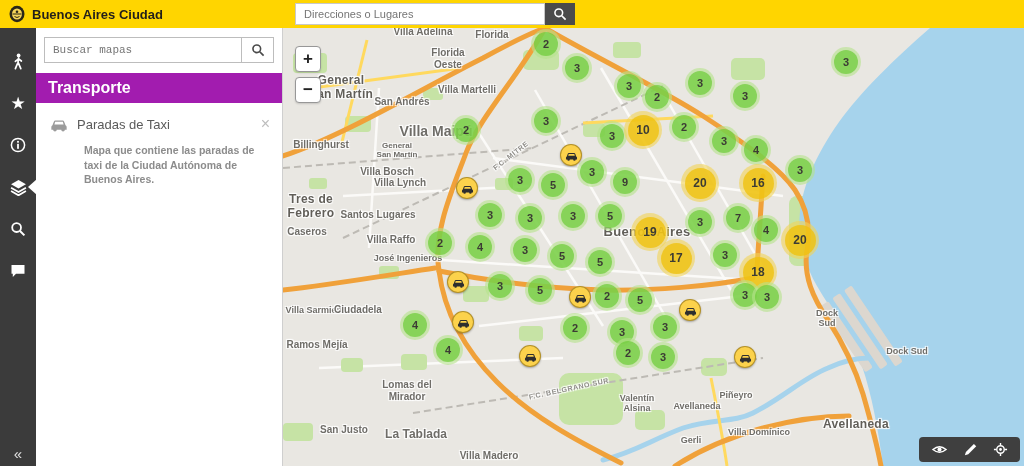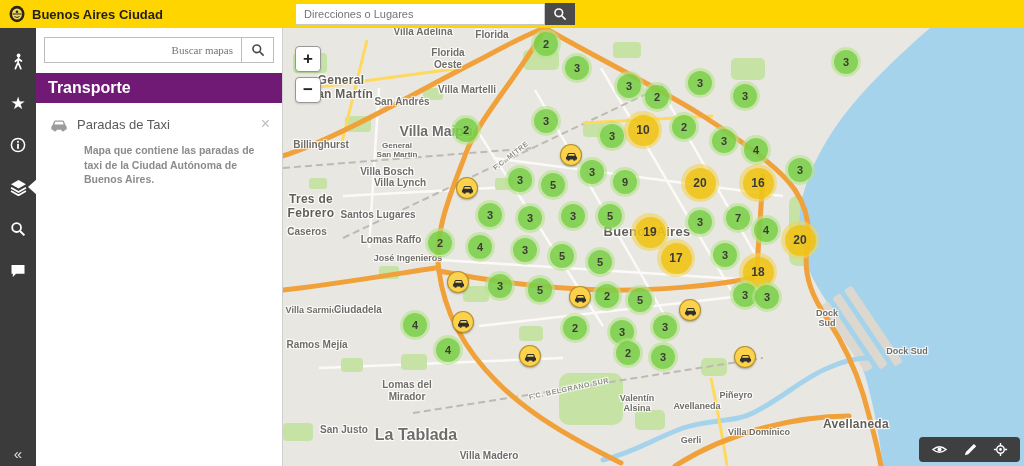--- a/index.html
+++ b/index.html
@@ -24,24 +24,24 @@
           background:none;border:none;cursor:pointer;padding:0;}
   .star-glyph{color:#fff;font-size:17px;line-height:1;}
   .collapse-btn{position:absolute;bottom:4px;left:0;width:36px;text-align:center;color:#e0e0e0;
           font-size:15px;cursor:pointer;}
 
   
   .panel{position:absolute;left:36px;top:28px;bottom:0;width:247px;background:#fff;z-index:4;
           box-sizing:border-box;border-right:1px solid #cfcfcf;}
   .panel-search{display:flex;margin:9px 8px 10px 8px;height:26px;}
   .panel-search input{flex:1;border:1px solid #bdbdbd;padding:0 8px;font-size:11px;color:#444;
-          outline:none;font-family:Liberation Serif, serif;box-sizing:border-box;text-align:right;}
+          outline:none;font-family:Liberation Mono, monospace;box-sizing:border-box;}
   .panel-search button{width:32px;background:#fff;border:1px solid #bdbdbd;border-left:none;
           display:flex;align-items:center;justify-content:center;cursor:pointer;}
-  .category-header{height:30px;line-height:30px;background:#701a75;color:#fff;font-size:16px;
+  .category-header{height:30px;line-height:30px;background:#a21caf;color:#fff;font-size:16px;
           font-weight:bold;padding-left:12px;}
   .layer-item{display:flex;align-items:center;gap:9px;padding:12px 12px 6px 14px;cursor:pointer;}
   .layer-icon svg{width:18px;height:18px;fill:#9b9b9b;display:block;}
   .layer-title{font-size:13px;color:#5a5a5a;}
   .layer-close{margin-left:auto;color:#bdbdbd;font-size:16px;line-height:1;cursor:pointer;}
   .layer-desc{margin:4px 16px 0 48px;font-size:10.5px;color:#8c8c8c;line-height:1.4;font-weight:bold;}
   .panel-pointer{position:absolute;left:28px;top:179px;width:0;height:0;z-index:6;
           border-top:8px solid transparent;border-bottom:8px solid transparent;border-right:9px solid #fff;}
 
   
@@ -248,29 +248,29 @@
       <div class="map-label" style="left: 153px; top: 103px; font-size: 14px;">Villa Maipú</div>
       <div class="map-label" style="left: 114px; top: 122px; font-size: 8px;">General
 San Martín</div>
       <div class="map-label" style="left: 38px; top: 117px; font-size: 10px;">Billinghurst</div>
       <div class="map-label" style="left: 104px; top: 144px; font-size: 10px;">Villa Bosch</div>
       <div class="map-label" style="left: 117px; top: 155px; font-size: 10px;">Villa Lynch</div>
       <div class="map-label big" style="left: 28px; top: 179px; font-size: 12px;">Tres de
 Febrero</div>
       <div class="map-label" style="left: 95px; top: 187px; font-size: 10px; text-align: right;">Santos Lugares</div>
       <div class="map-label" style="left: 24px; top: 204px; font-size: 10px;">Caseros</div>
-      <div class="map-label" style="left: 108px; top: 212px; font-size: 10px;">Lomas Raffo</div>
+      <div class="map-label" style="left: 108px; top: 212px; font-size: 10px;">Villa Raffo</div>
       <div class="map-label" style="left: 125px; top: 230px; font-size: 9px;">José Ingenieros</div>
       <div class="map-label" style="left: 35px; top: 282px; font-size: 9px;">Villa Sarmiento</div>
       <div class="map-label" style="left: 75px; top: 282px; font-size: 10px;">Ciudadela</div>
       <div class="map-label" style="left: 34px; top: 317px; font-size: 10px;">Ramos Mejía</div>
       <div class="map-label" style="left: 124px; top: 362px; font-size: 10px;">Lomas del
 Mirador</div>
       <div class="map-label" style="left: 61px; top: 402px; font-size: 10px;">San Justo</div>
-      <div class="map-label" style="left: 133px; top: 407px; font-size: 16px;">La Tablada</div>
+      <div class="map-label" style="left: 133px; top: 407px; font-size: 12px;">La Tablada</div>
       <div class="map-label" style="left: 206px; top: 428px; font-size: 10px;">Villa Madero</div>
       <div class="map-label big" style="left: 364px; top: 204px; font-size: 13px;">Buenos Aires</div>
       <div class="map-label" style="left: 354px; top: 375px; font-size: 9px;">Valentín
 Alsina</div>
       <div class="map-label" style="left: 414px; top: 378px; font-size: 9px;">Avellaneda</div>
       <div class="map-label" style="left: 453px; top: 367px; font-size: 9px;">Piñeyro</div>
       <div class="map-label" style="left: 408px; top: 412px; font-size: 9px;">Gerli</div>
       <div class="map-label" style="left: 476px; top: 404px; font-size: 9px;">Villa Domínico</div>
       <div class="map-label big" style="left: 573px; top: 397px; font-size: 12px;">Avellaneda</div>
       <div class="map-label" style="left: 544px; top: 290px; font-size: 9px;">Dock

